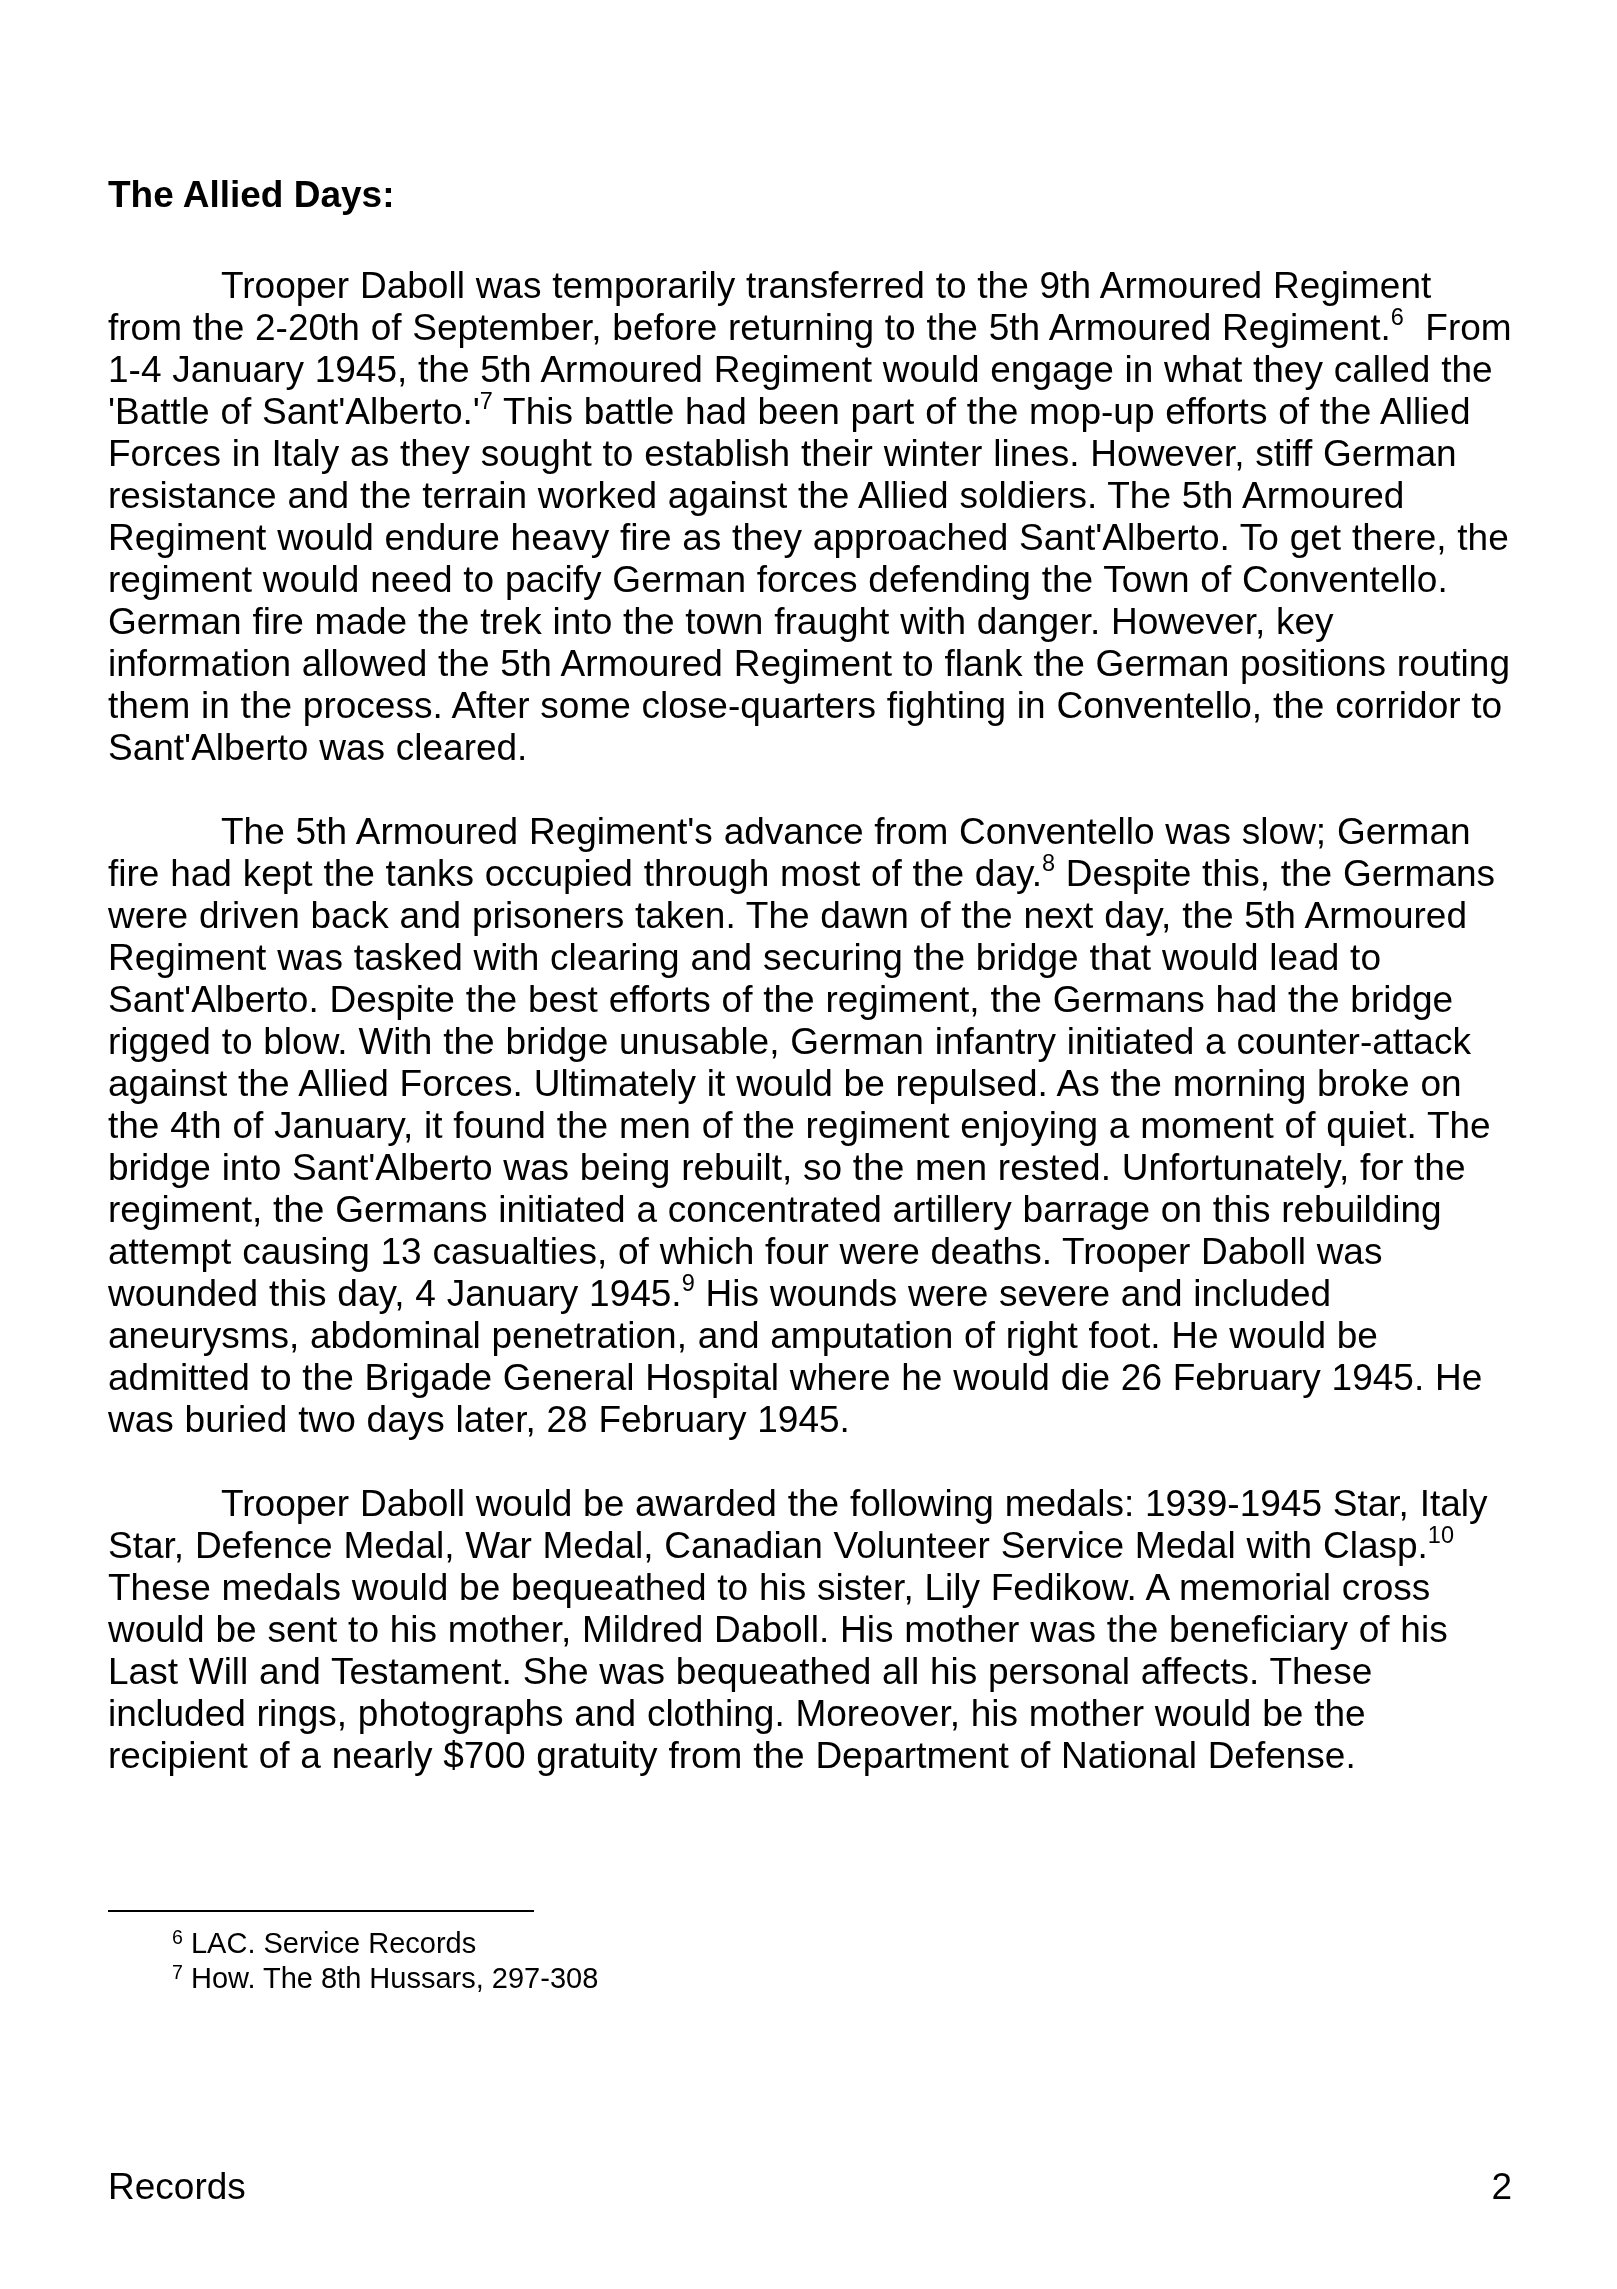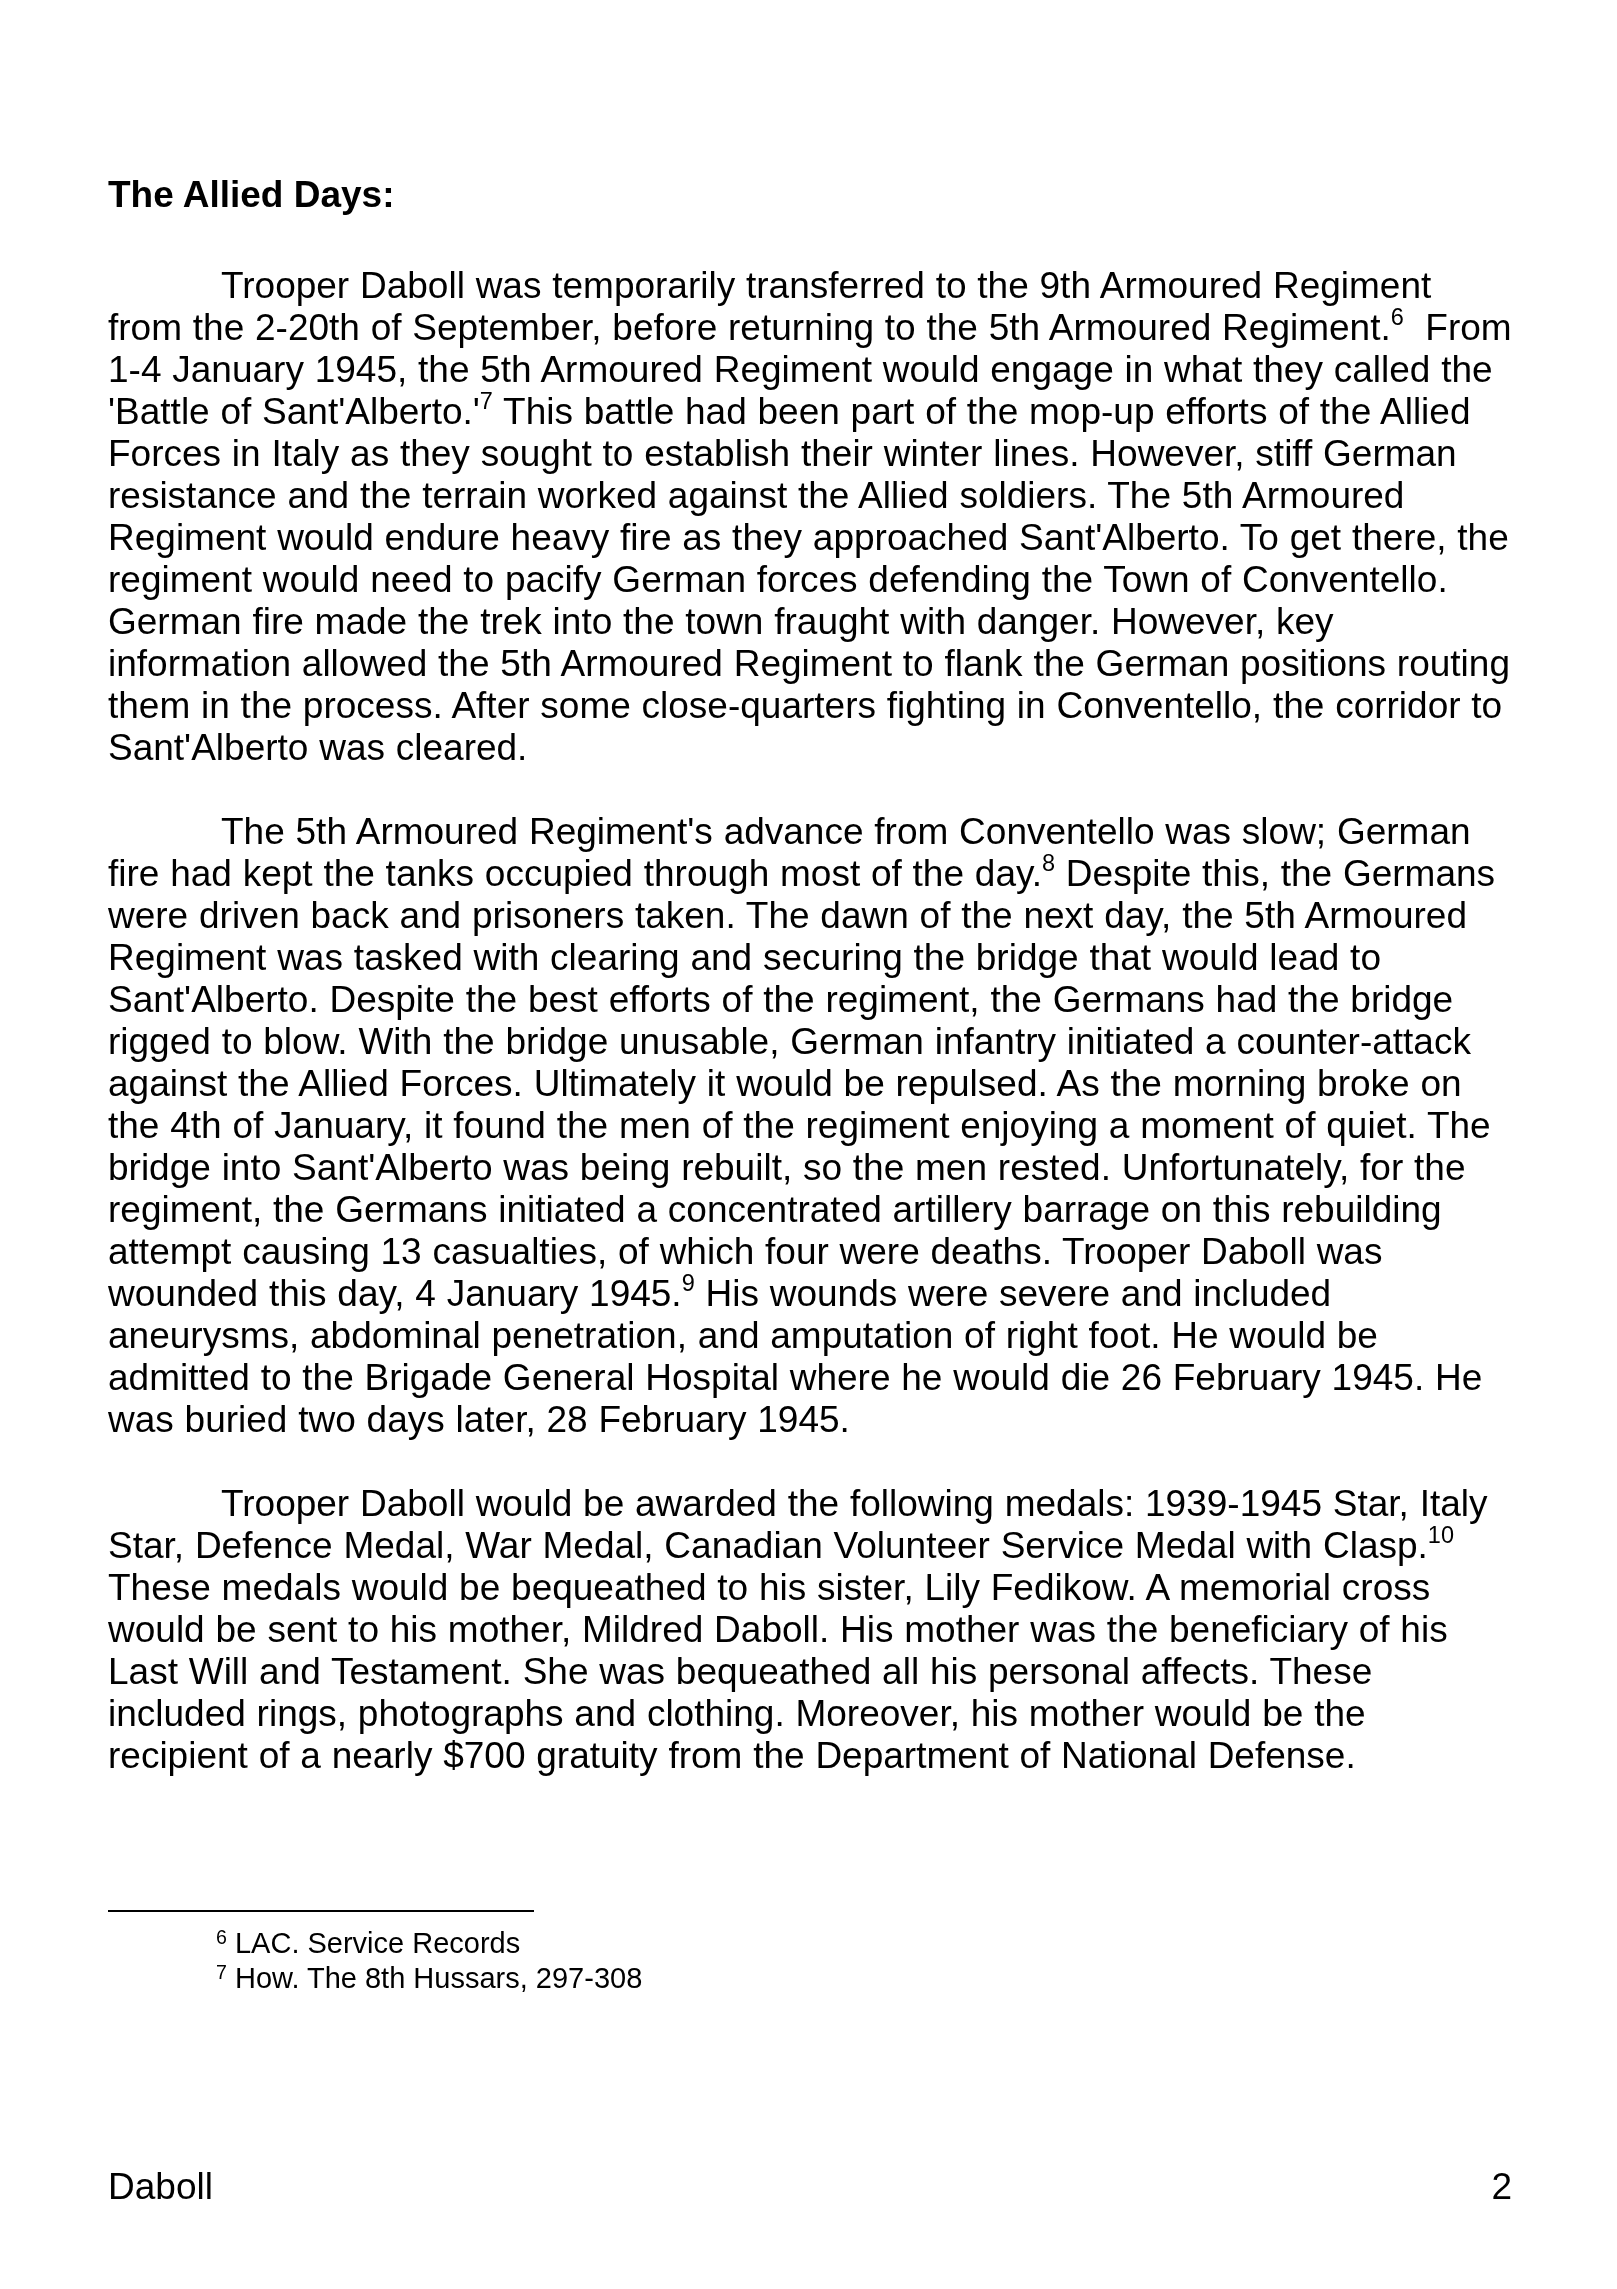--- a/index.html
+++ b/index.html
@@ -55,21 +55,21 @@
   }
   .fn-rule {
     width: 426px;
     height: 0;
     border-top: 2.9px solid #000000;
     margin: 0 0 13.7px 0;
   }
   .fn-item {
     font-size: 29px;
     line-height: 35px;
-    margin-left: 108px;
+    margin-left: 64px;
     white-space: pre-wrap;
   }
   .fn-item sup.fn-num {
     font-size: 19.6px;
     line-height: 0;
     vertical-align: baseline;
     position: relative;
     top: -8.8px;
   }
   .page-footer {
@@ -99,18 +99,18 @@
 
   <div class="footnotes">
     <div class="fn-rule"></div>
     <div id="fn-list">
         <div class="fn-item"><sup class="fn-num">6</sup> LAC. Service Records</div>
         <div class="fn-item"><sup class="fn-num">7</sup> How. The 8th Hussars, 297-308</div>
       </div>
   </div>
 
   <div class="page-footer">
-    <span>Daboll</span>
+    <span>Records</span>
     <span>2</span>
   </div>
 
 </div>
 
 
 </body></html>

